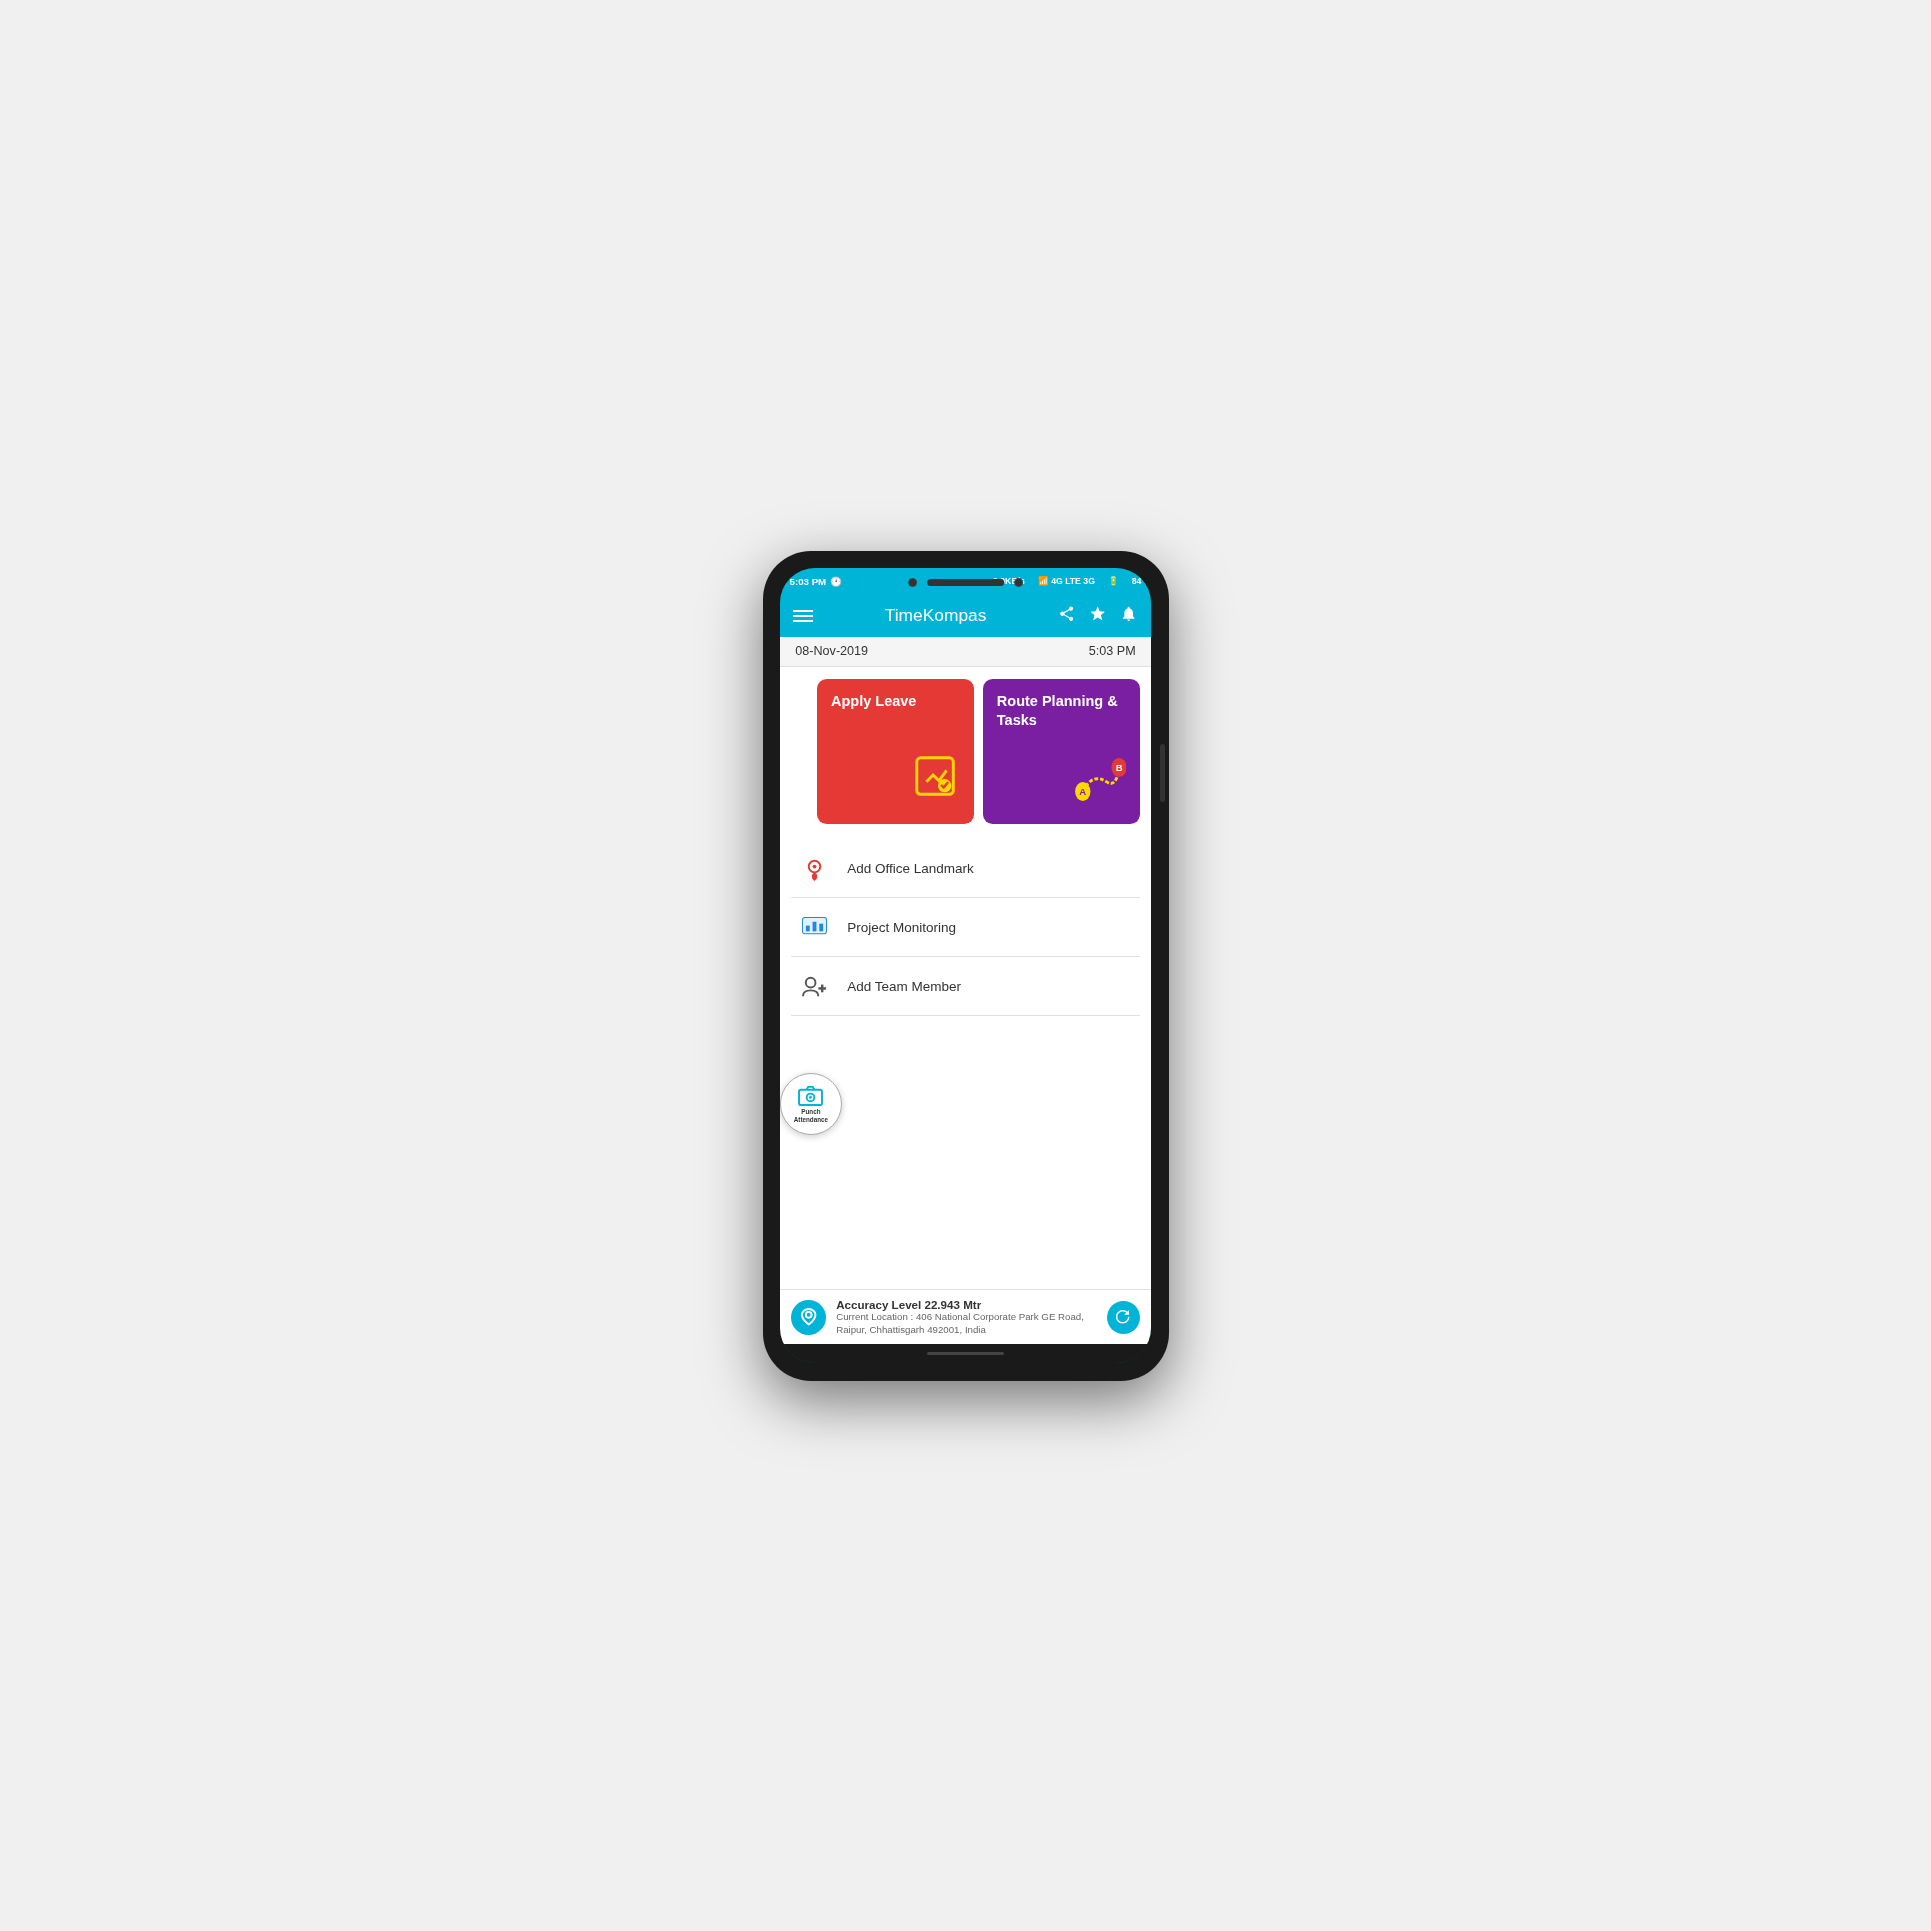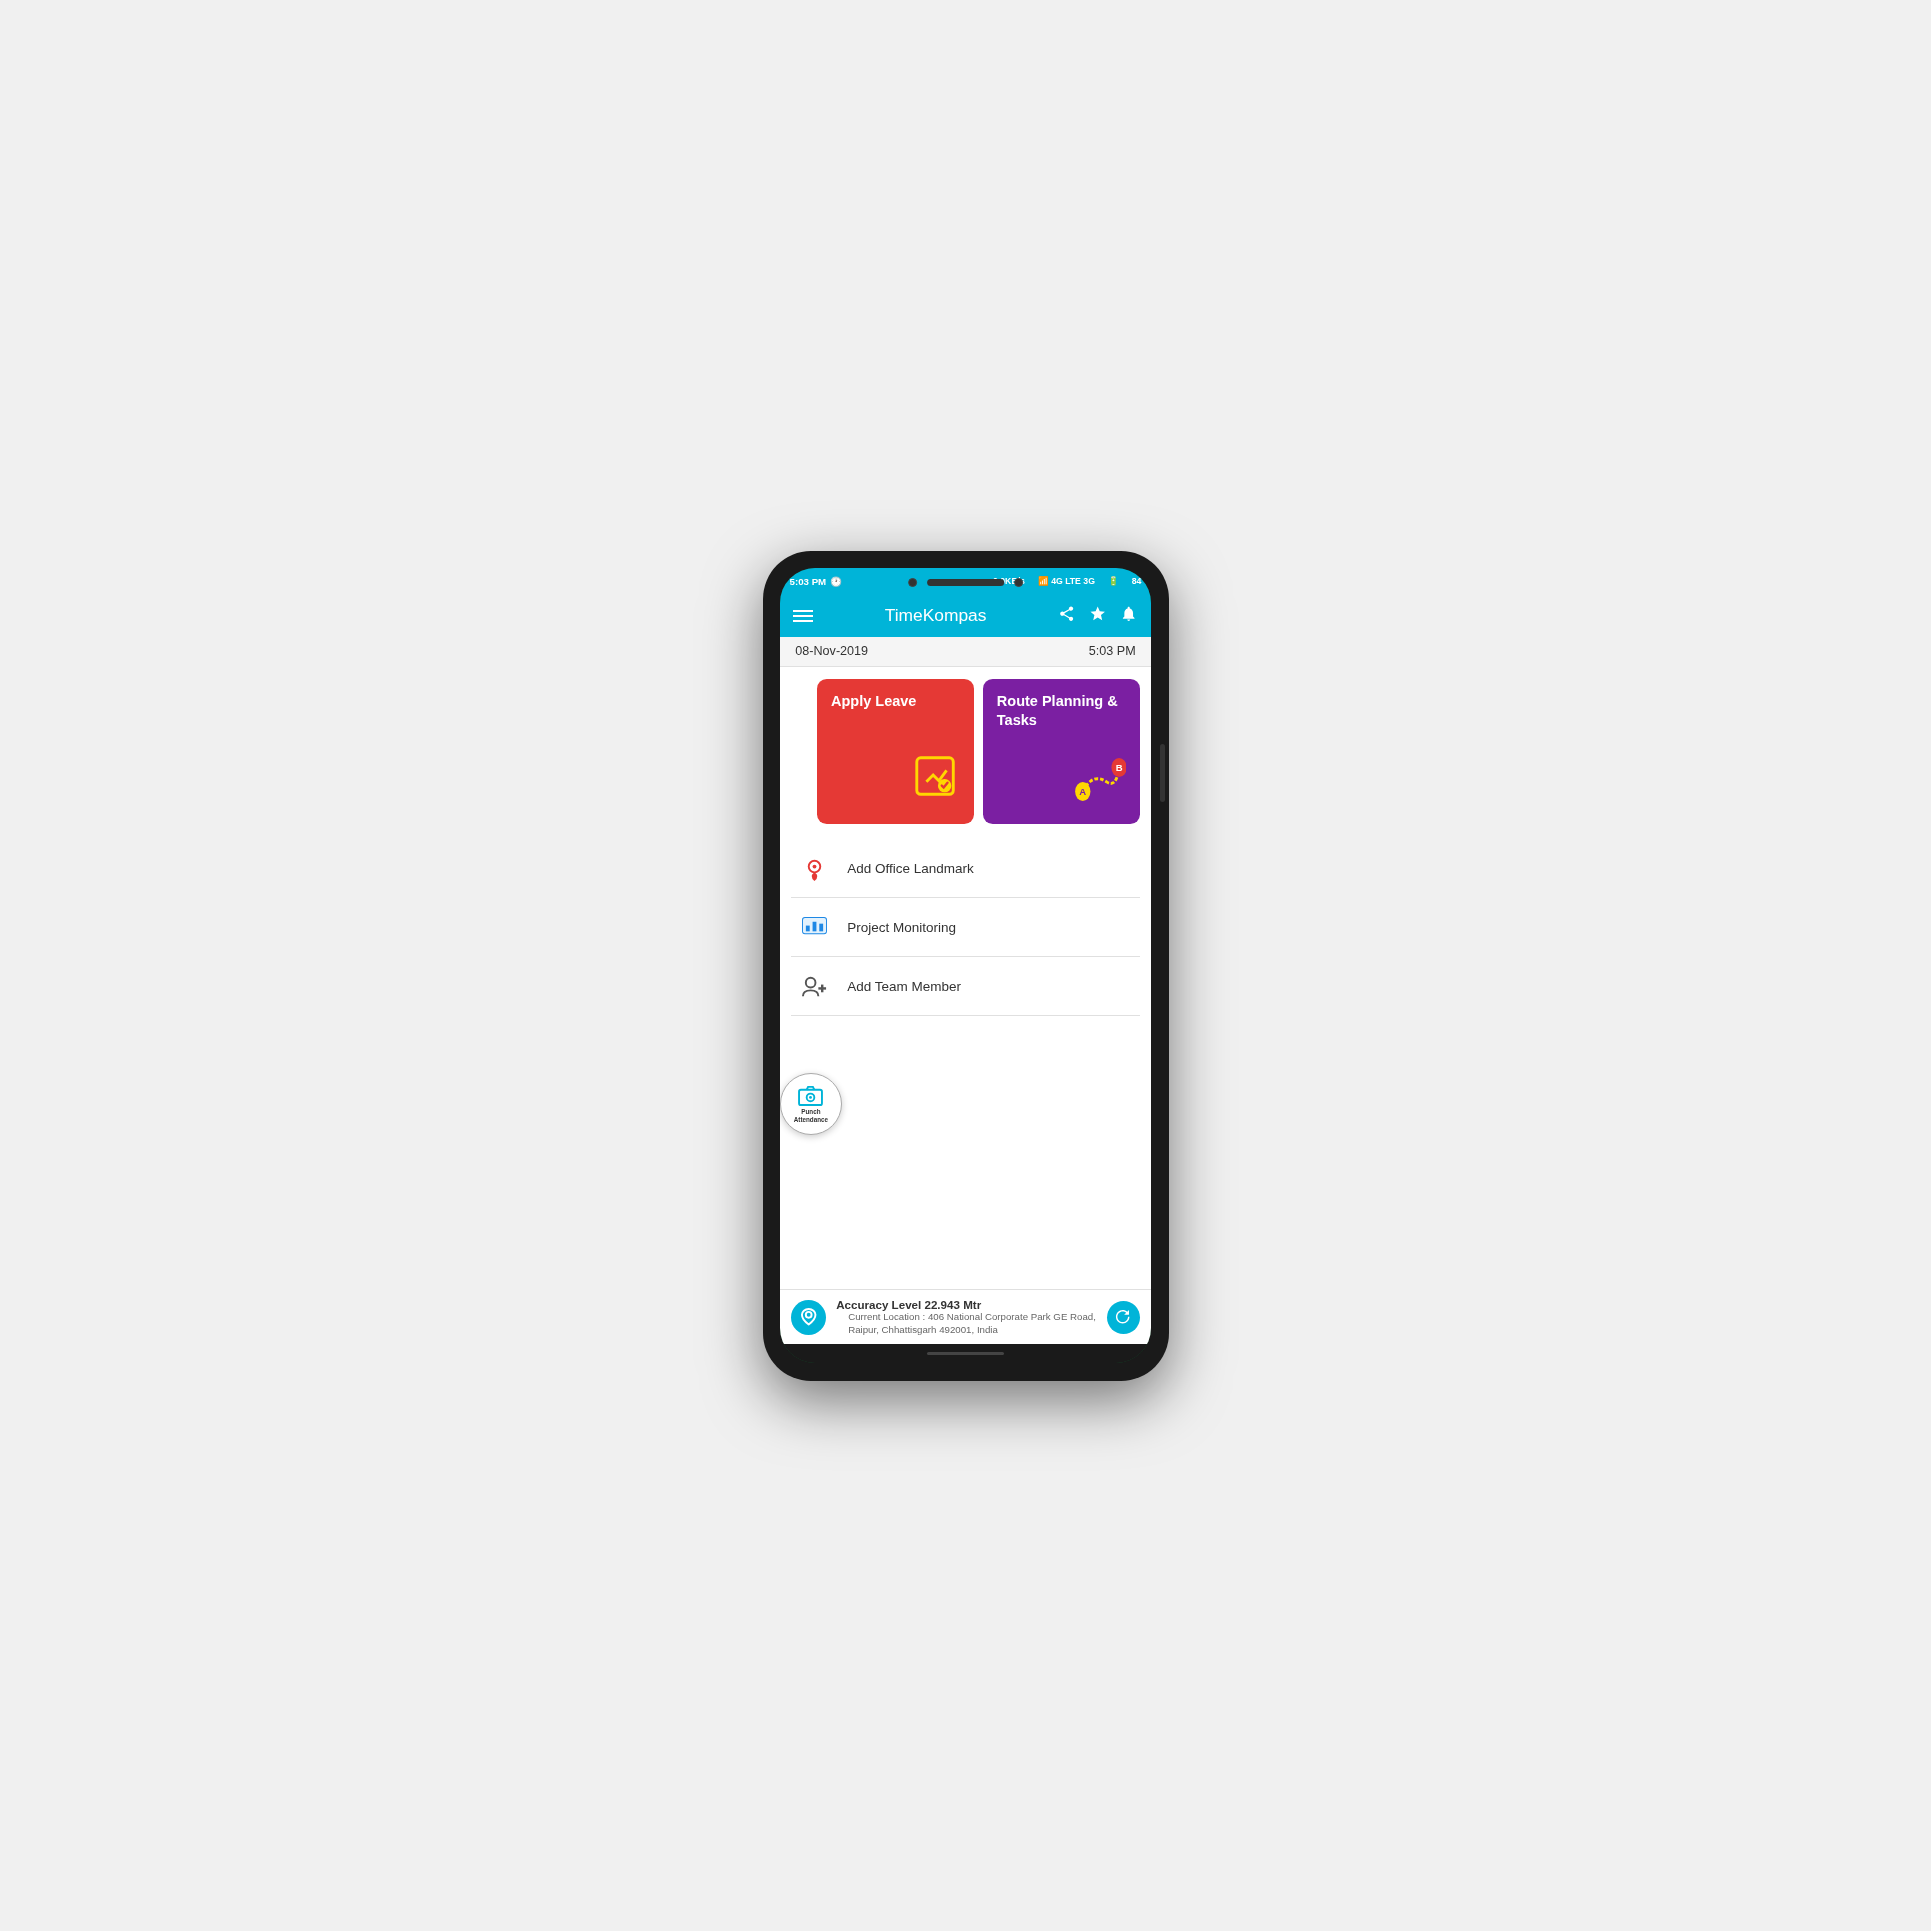--- a/index.html
+++ b/index.html
@@ -235,21 +235,20 @@
     }
     .loc-accuracy {
       font-size: 11.6px;
       font-weight: bold;
       color: #333;
     }
     .loc-address {
       font-size: 9.7px;
       color: #666;
       line-height: 1.3;
-      margin-left: 12px;
     }
     .loc-refresh {
       width: 33px;
       height: 33px;
       background: #00b4d8;
       border-radius: 50%;
       display: flex;
       align-items: center;
       justify-content: center;
       color: white;

